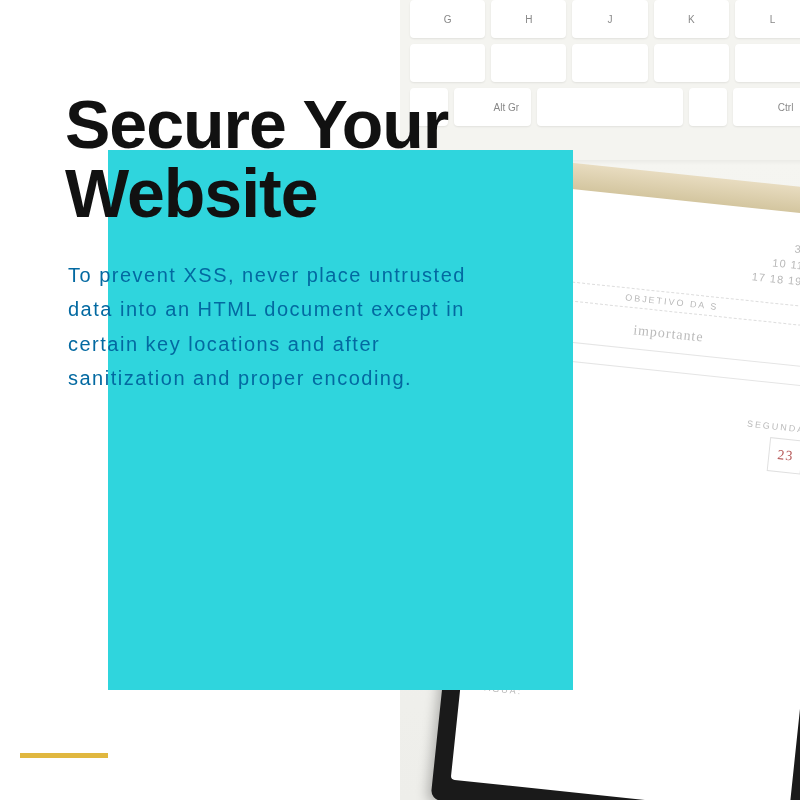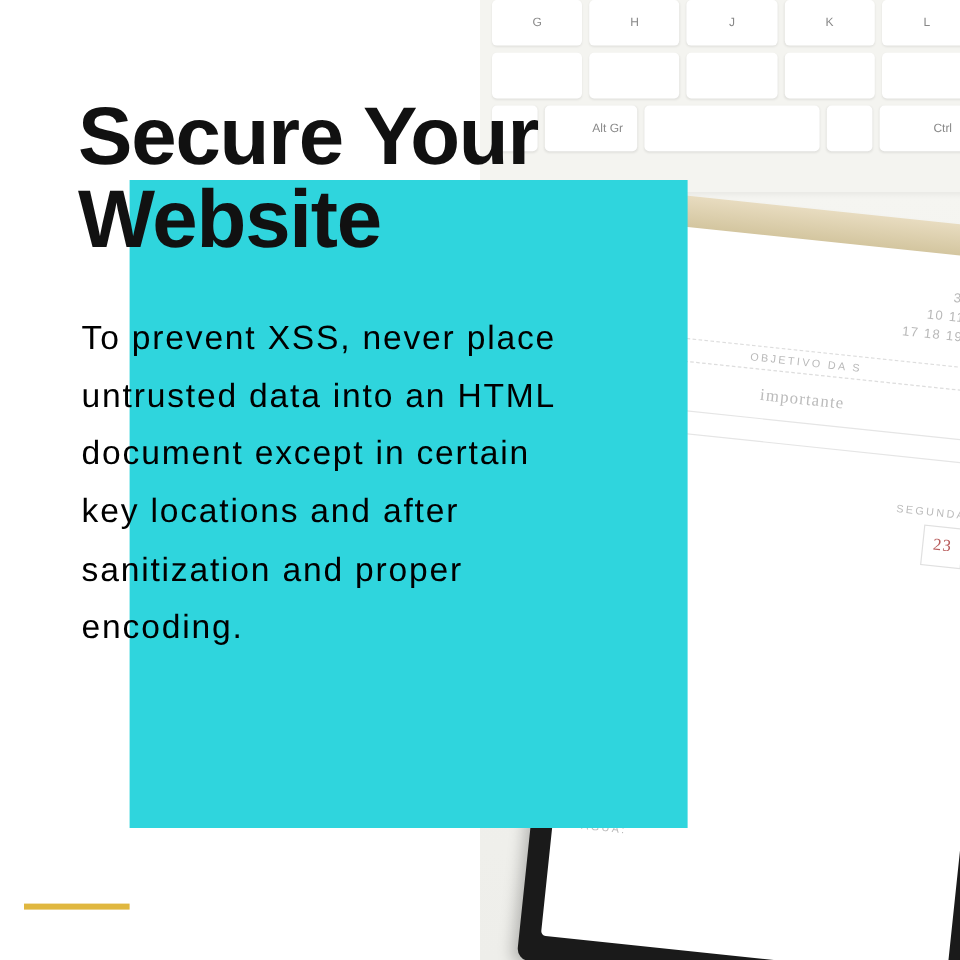--- a/index.html
+++ b/index.html
@@ -141,36 +141,36 @@
   .cyan-block {
     position: absolute;
     top: 150px;
     left: 108px;
     width: 465px;
     height: 540px;
     background: #2fd5dd;
   }
   .headline {
     position: absolute;
-    top: 80px;
+    top: 90px;
     left: 65px;
     font-size: 68px;
     font-weight: 900;
     line-height: 1.02;
     color: #111;
     letter-spacing: -1px;
   }
   .body-copy {
     position: absolute;
     top: 258px;
     left: 68px;
     width: 430px;
-    font-size: 28px;
+    font-size: 20px;
     line-height: 1.72;
-    color: #000000;
+    color: #0369a1;
     letter-spacing: 1.5px;
     font-weight: 400;
   }
   .accent-line {
     position: absolute;
     left: 20px;
     bottom: 42px;
     width: 88px;
     height: 5px;
     background: #e0b73f;

